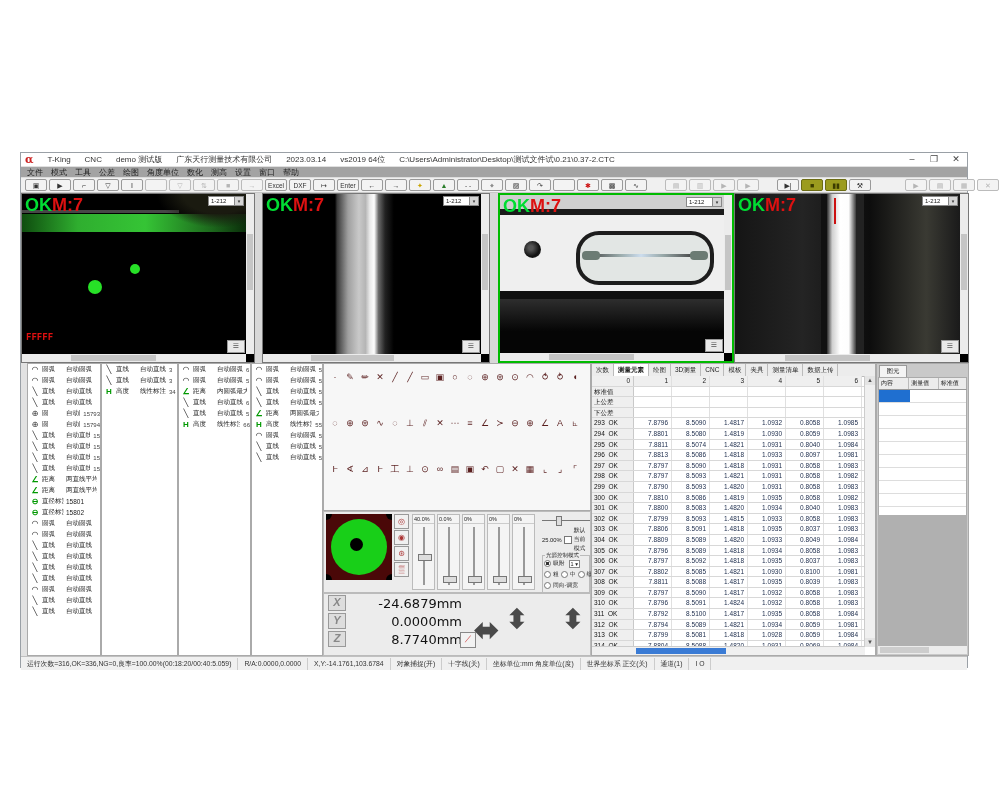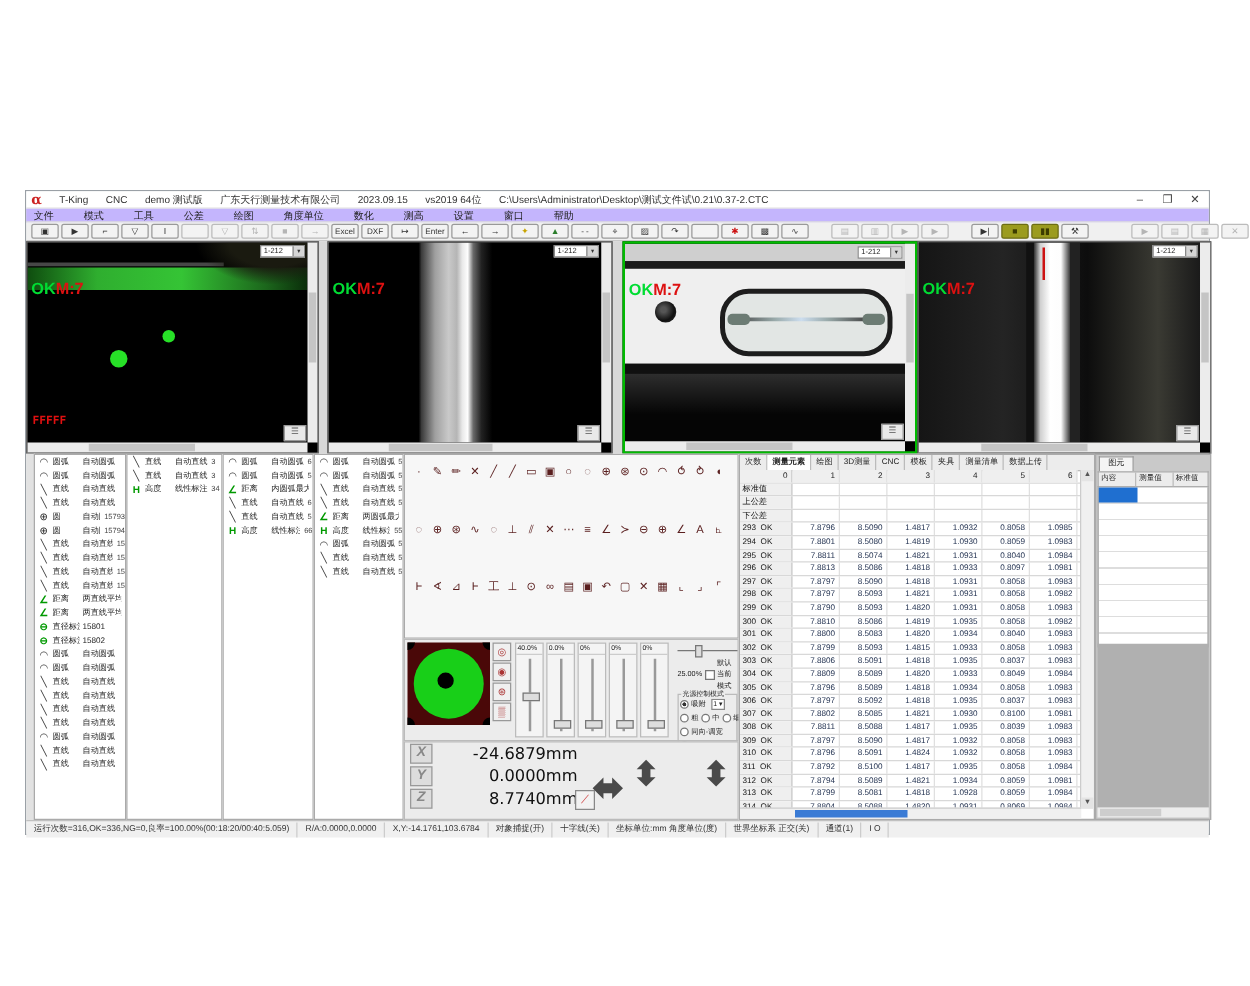--- a/index.html
+++ b/index.html
@@ -5,39 +5,39 @@
   html,body{margin:0;padding:0;background:#fff;}
   body{width:1000px;height:789px;position:relative;font-family:"Liberation Sans",sans-serif;overflow:hidden;}
   .app{position:absolute;left:20px;top:152px;width:948px;height:516px;background:#f0f0f0;border:1px solid #9aa0a6;box-sizing:border-box;font-size:9px;color:#222;}
   
   .titlebar{position:absolute;left:0;top:0;width:100%;height:14px;background:#ffffff;display:flex;align-items:center;gap:14px;padding-left:4px;box-sizing:border-box;border-bottom:1px solid #e0e0e0;}
   .titlebar .logo{color:#c22;font-weight:bold;font-size:11px;font-family:"DejaVu Serif",serif;}
   .titlebar span{font-size:8px;color:#333;white-space:nowrap;}
   .winctl{margin-left:auto;display:flex;}
   .winctl div{width:22px;height:13px;text-align:center;font-size:9px;color:#444;line-height:13px;}
   
-  .menubar{position:absolute;left:0;top:14px;width:100%;height:11px;background:#c4b5fd;display:flex;gap:24px;padding-left:6px;align-items:center;border-bottom:1px solid #ddd;box-sizing:border-box;}
+  .menubar{position:absolute;left:0;top:14px;width:100%;height:11px;background:#a3a3a3;display:flex;gap:8px;padding-left:6px;align-items:center;border-bottom:1px solid #ddd;box-sizing:border-box;}
   .menubar div{font-size:8px;color:#222;}
   
   .toolbar{position:absolute;left:0;top:25px;width:100%;height:15px;background:#f0f0f0;display:flex;align-items:center;gap:2px;padding-left:4px;box-sizing:border-box;border-bottom:1px solid #c8c8c8;}
   .tbtn{min-width:22px;height:12px;background:#f3f3f3;border:1px solid #999;border-radius:2px;font-size:7px;line-height:11px;text-align:center;color:#333;box-sizing:border-box;overflow:hidden;white-space:nowrap;}
   .tbtn.txt{font-size:6.5px;padding:0 2px;}
   .tbtn.dis{color:#b5b5b5;border-color:#bbb;}
   .tbtn.olive{background:#9b9b1e;color:#3c3c00;border-color:#6c6c14;}
   .tbtn.bulb{color:#c9a400;}
   .tbtn.mount{color:#2a7d2a;}
   .tbtn.star{color:#cc1111;}
   .tbtn.gap{min-width:14px;background:transparent;border:none;}
   .tbtn.gap2{min-width:30px;background:transparent;border:none;}
   
   .cams{position:absolute;left:0;top:40px;width:100%;height:170px;background:#d8d8d8;}
   .pane{position:absolute;top:0;height:170px;background:#000;border:1px solid #777;box-sizing:border-box;}
   .pane.active{border:2px solid #00bb00;}
   .pane .img{position:absolute;left:0;top:0;right:8px;bottom:8px;overflow:hidden;}
-  .ok{position:absolute;left:3px;top:1px;font-size:13px;font-weight:bold;color:#00dd33;z-index:5;letter-spacing:0px;margin-top:28px;}
+  .ok{position:absolute;left:3px;top:1px;font-size:18px;font-weight:bold;color:#00dd33;z-index:5;letter-spacing:0px;}
   .m7{color:#dd1111;font-weight:bold;}
   .zoomsel{position:absolute;right:10px;top:2px;width:36px;height:10px;background:#fff;border:1px solid #888;font-size:6px;line-height:9px;padding-left:2px;z-index:6;box-sizing:border-box;color:#222;}
   .zoomsel .dd{position:absolute;right:0;top:0;width:8px;height:100%;background:#d5d5d5;border-left:1px solid #888;font-size:5px;text-align:center;line-height:8px;color:#333;}
   .hscroll{position:absolute;left:0;bottom:0;right:8px;height:8px;background:#ececec;}
   .hscroll .thumb{position:absolute;left:22%;top:1px;width:38%;height:6px;background:#c5c5c5;}
   .vscroll{position:absolute;right:0;top:0;bottom:8px;width:8px;background:#ececec;}
   .vscroll .thumb{position:absolute;top:25%;left:1px;height:35%;width:6px;background:#c5c5c5;}
   .panehand{position:absolute;right:9px;bottom:9px;width:16px;height:11px;background:#e9e9e9;border:1px solid #999;font-size:7px;line-height:10px;text-align:center;color:#555;z-index:6;}
   .redtxt{position:absolute;left:4px;bottom:12px;color:#e01010;font-size:9px;font-weight:bold;font-family:"DejaVu Sans Mono",monospace;z-index:5;}
   
@@ -147,21 +147,21 @@
 <body>
 
 <div class="app">
 
   <div class="titlebar">
     <span class="logo">α</span>
     <span>T-King</span>
     <span>CNC</span>
     <span>demo 测试版</span>
     <span>广东天行测量技术有限公司</span>
-    <span>2023.09.15</span>
+    <span>2023.03.14</span>
     <span>vs2019 64位</span>
     <span>C:\Users\Administrator\Desktop\测试文件试\0.21\0.37-2.CTC</span>
     <div class="winctl">
       <div>–</div>
       <div>❐</div>
       <div>✕</div>
     </div>
   </div>
 
   <div class="menubar">

